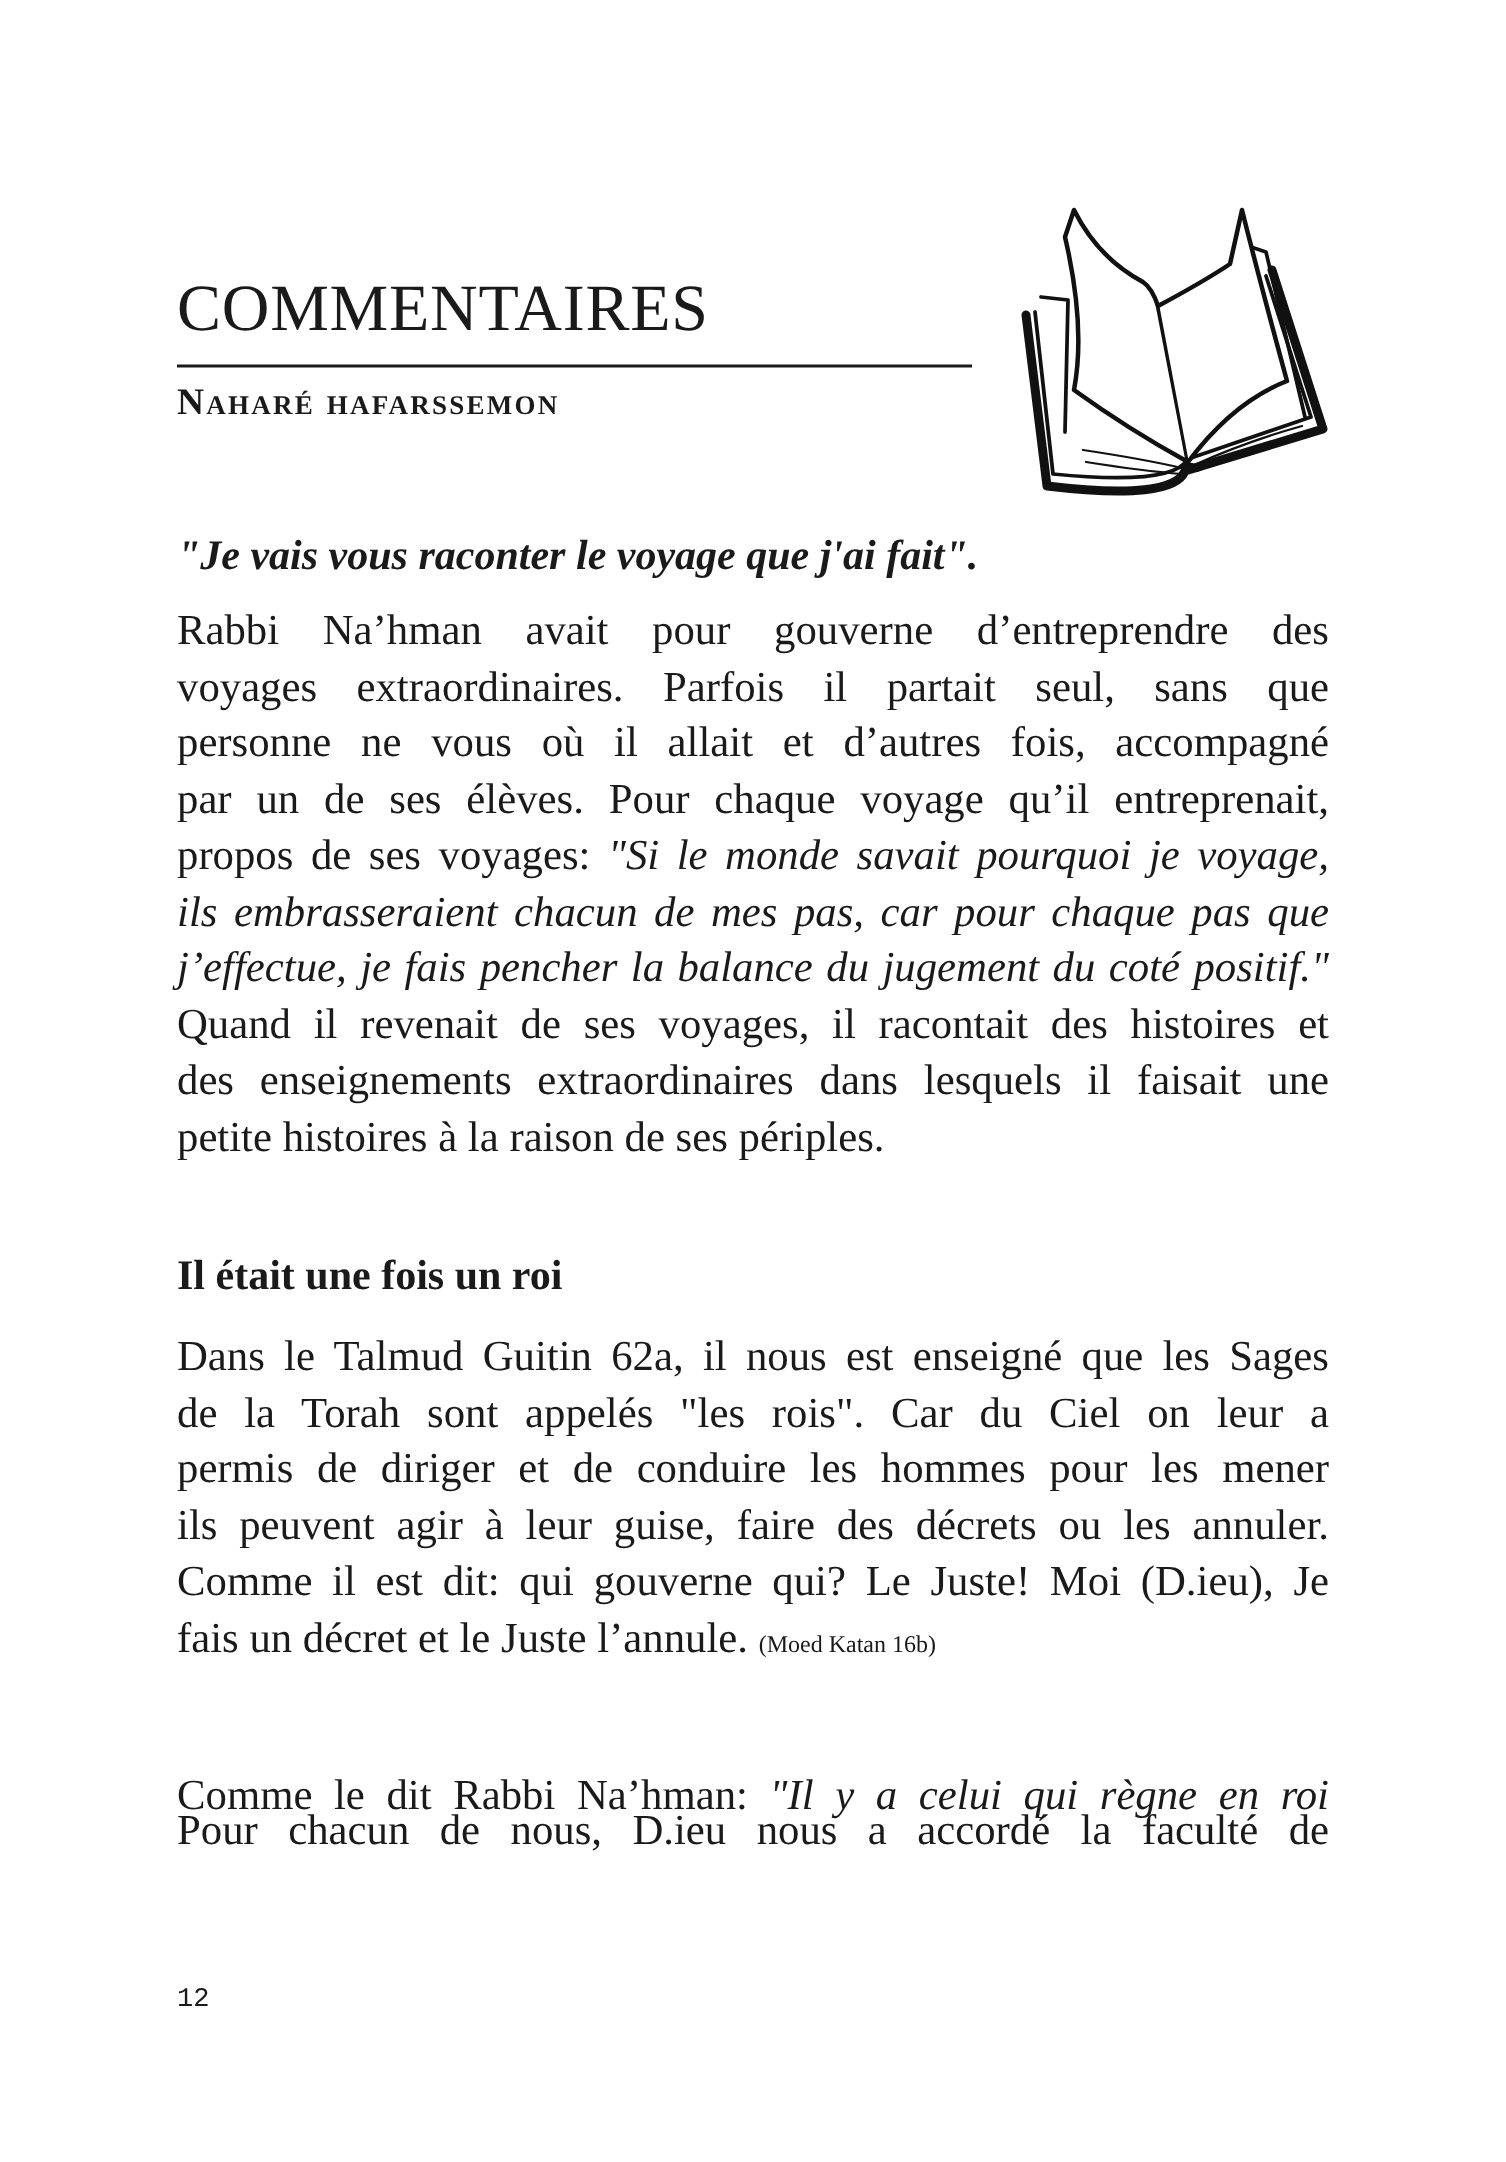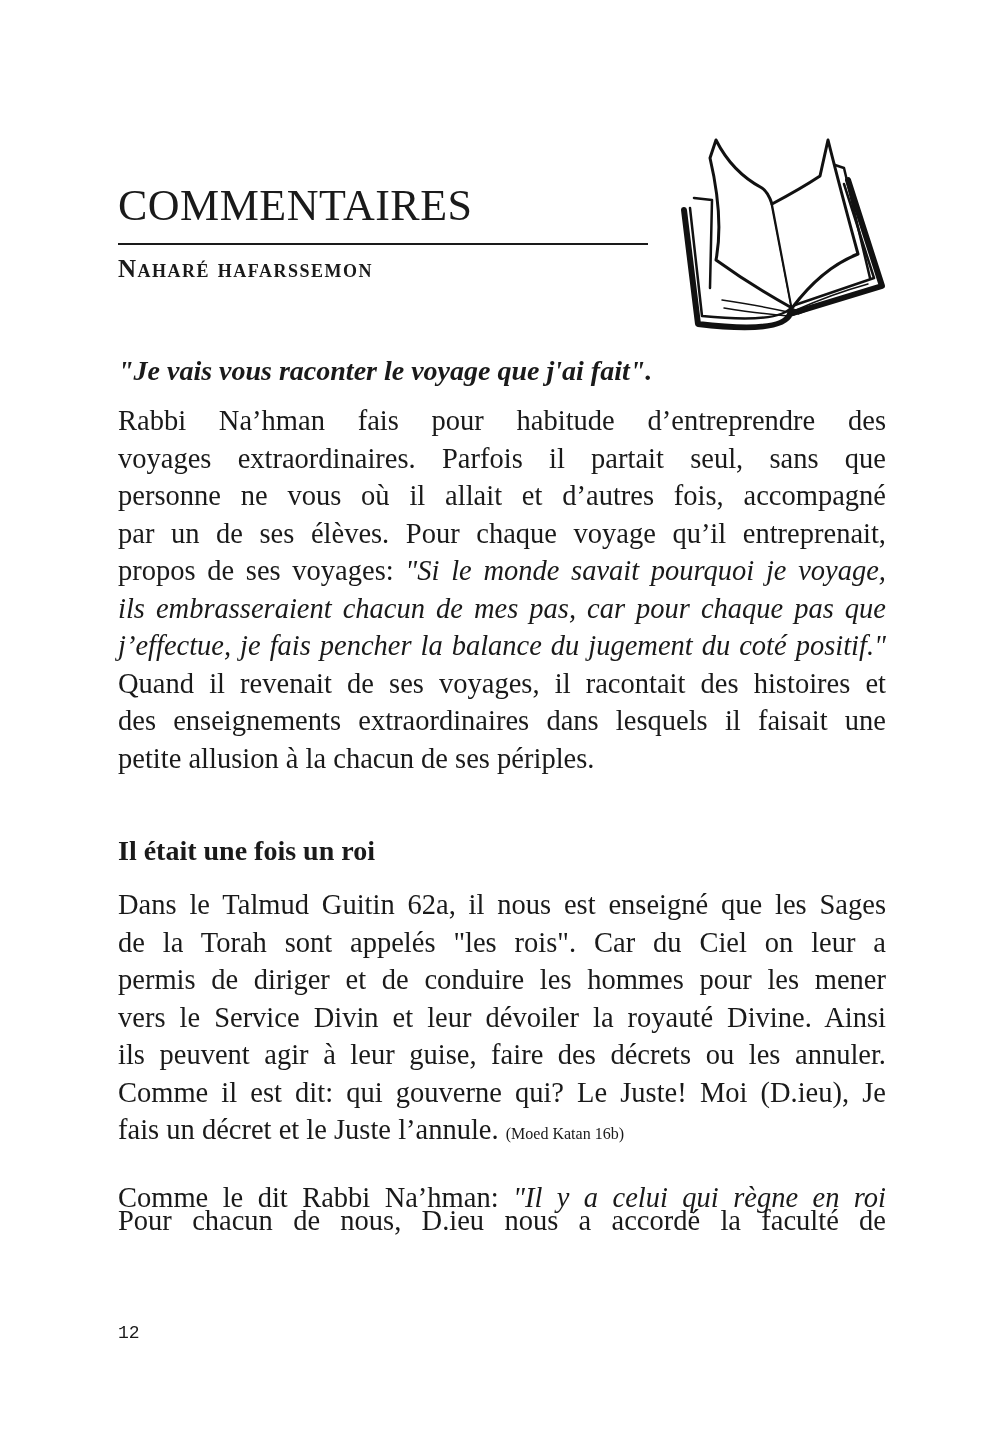--- a/index.html
+++ b/index.html
@@ -43,41 +43,40 @@
 
     <path d="M50 172 Q 90 178 116 184" stroke-width="1.5"></path>
     <path d="M52 180 Q 90 186 116 188" stroke-width="1.5"></path>
     <path d="M124 182 Q 160 166 196 156" stroke-width="1.5"></path>
     <path d="M126 186 Q 160 172 198 162" stroke-width="1.5"></path>
     <ellipse cx="121" cy="184" rx="5" ry="3" fill="#111"></ellipse>
   </svg>
 
   <div class="content" style="top:336px;">
     <span class="line last heading-q" style="height:50px;">"Je vais vous raconter le voyage que j'ai fait".</span>
-    <span class="line">Rabbi Na’hman fais pour habitude d’entreprendre des</span>
+    <span class="line">Rabbi Na’hman avait pour gouverne d’entreprendre des</span>
     <span class="line">voyages extraordinaires. Parfois il partait seul, sans que</span>
     <span class="line">personne ne vous où il allait et d’autres fois, accompagné</span>
     <span class="line">par un de ses élèves. Pour chaque voyage qu’il entreprenait,</span>
     <span class="line"><span>propos de ses voyages: </span><span class="it">"Si le monde savait pourquoi je voyage,</span></span>
     <span class="line it">ils embrasseraient chacun de mes pas, car pour chaque pas que</span>
     <span class="line it">j’effectue, je fais pencher la balance du jugement du coté positif."</span>
     <span class="line">Quand il revenait de ses voyages, il racontait des histoires et</span>
     <span class="line">des enseignements extraordinaires dans lesquels il faisait une</span>
-    <span class="line last">petite allusion à la chacun de ses périples.</span>
+    <span class="line last">petite histoires à la raison de ses périples.</span>
   </div>
 
   <div class="content" style="top:816px;">
     <span class="line last heading-b">Il était une fois un roi</span>
   </div>
 
   <div class="content" style="top:870px;">
     <span class="line">Dans le Talmud Guitin 62a, il nous est enseigné que les Sages</span>
     <span class="line">de la Torah sont appelés "les rois". Car du Ciel on leur a</span>
     <span class="line">permis de diriger et de conduire les hommes pour les mener</span>
-    <span class="line">vers le Service Divin et leur dévoiler la royauté Divine. Ainsi</span>
     <span class="line">ils peuvent agir à leur guise, faire des décrets ou les annuler.</span>
     <span class="line">Comme il est dit: qui gouverne qui? Le Juste! Moi (D.ieu), Je</span>
     <span class="line last"><span>fais un décret et le Juste l’annule. </span><span class="ref">(Moed Katan 16b)</span></span>
   </div>
 
   <div class="content" style="top:1186px;">
     <span class="line">Pour chacun de nous, D.ieu nous a accordé la faculté de</span>
   </div>
 
   <div class="content" style="top:1163px;">

